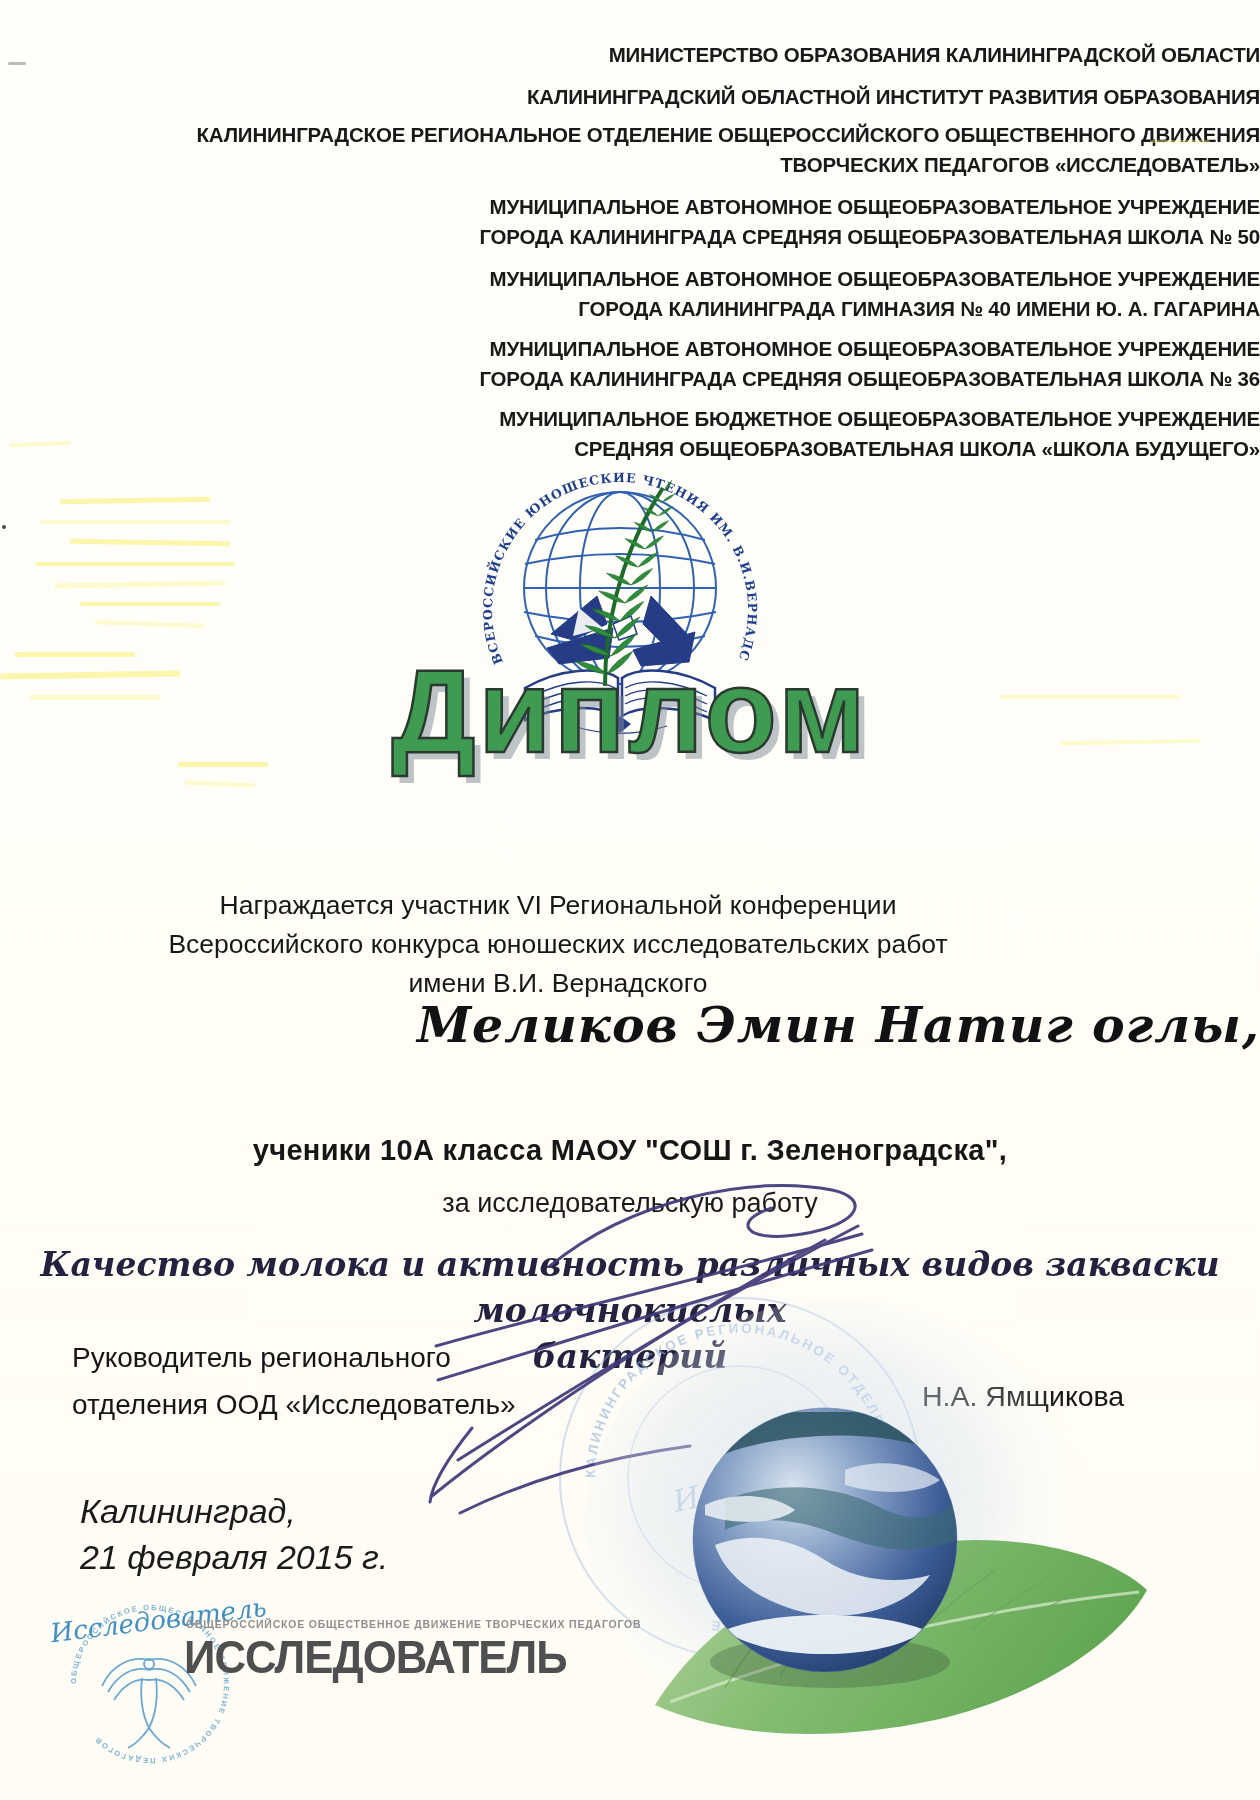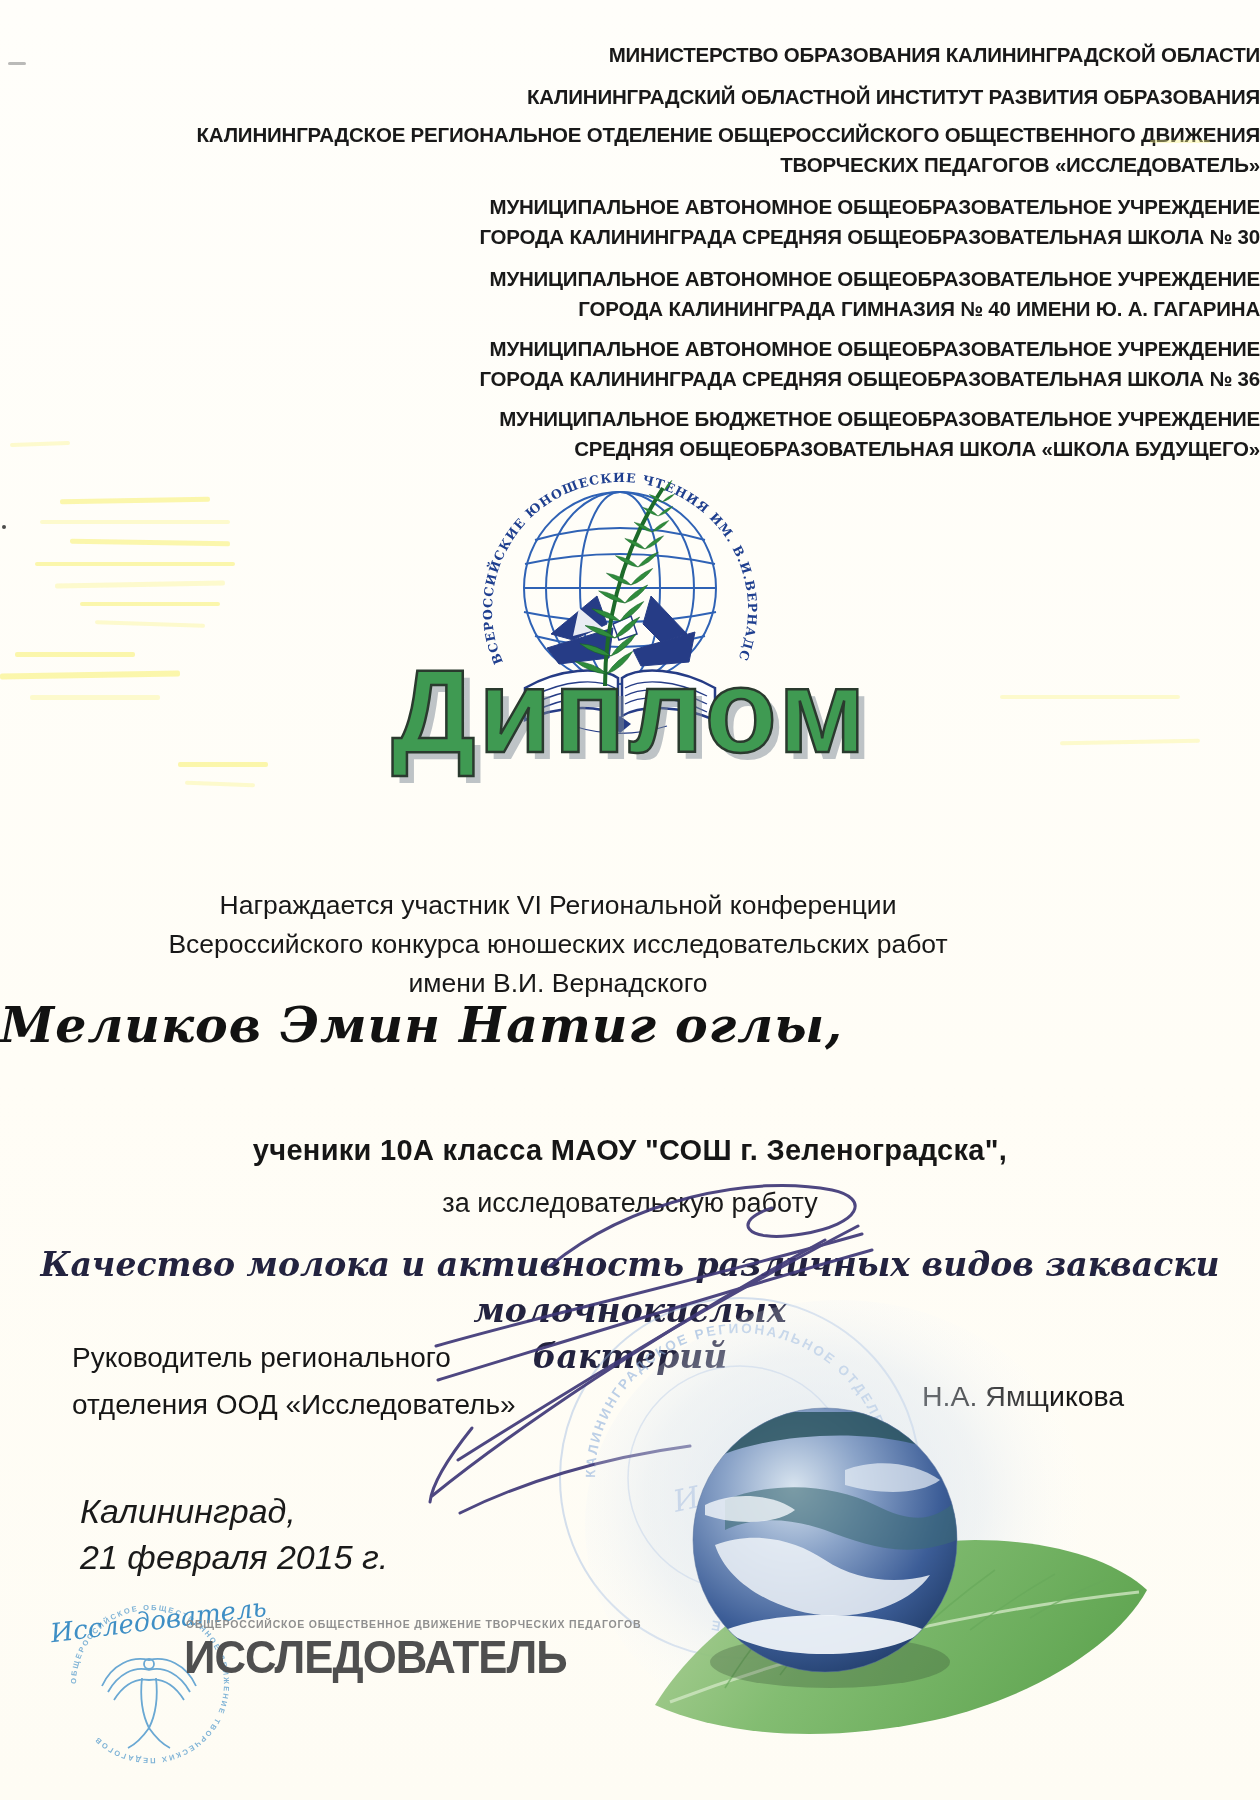--- a/index.html
+++ b/index.html
@@ -26,21 +26,21 @@
     color:#3f9a52;
     -webkit-text-stroke:2.5px #2a3a2e;
     text-shadow:7px 7px 0 rgba(125,138,150,0.5);
     letter-spacing:3px;
   }
   
   .award{position:absolute;top:886px;left:0;width:1116px;text-align:center;
     font-size:26.5px;line-height:39px;color:#181818;}
   
   .name{
-    position:absolute;left:0;width:1260px;text-align:left;
+    position:absolute;left:0;width:1260px;text-align:right;
     font-family:"DejaVu Serif",serif;font-style:italic;font-weight:bold;
     font-size:49px;color:#121212;letter-spacing:1px;
   }
   .name1{top:996px;} .name2{top:1058px;}
   .students{
     position:absolute;top:1134px;left:0;width:1260px;text-align:center;
     font-size:29px;font-weight:bold;color:#161616;letter-spacing:0.3px;
   }
   .forwork{
     position:absolute;top:1188px;left:0;width:1260px;text-align:center;
@@ -96,21 +96,21 @@
 <body>
 
 <div class="page">
 
   <div class="hdr">
     <div class="hline">МИНИСТЕРСТВО ОБРАЗОВАНИЯ КАЛИНИНГРАДСКОЙ ОБЛАСТИ</div>
     <div class="hline gap12">КАЛИНИНГРАДСКИЙ ОБЛАСТНОЙ ИНСТИТУТ РАЗВИТИЯ ОБРАЗОВАНИЯ</div>
     <div class="hline gap8">КАЛИНИНГРАДСКОЕ РЕГИОНАЛЬНОЕ ОТДЕЛЕНИЕ ОБЩЕРОССИЙСКОГО ОБЩЕСТВЕННОГО ДВИЖЕНИЯ</div>
     <div class="hline">ТВОРЧЕСКИХ ПЕДАГОГОВ «ИССЛЕДОВАТЕЛЬ»</div>
     <div class="hline gap12">МУНИЦИПАЛЬНОЕ АВТОНОМНОЕ ОБЩЕОБРАЗОВАТЕЛЬНОЕ УЧРЕЖДЕНИЕ</div>
-    <div class="hline">ГОРОДА КАЛИНИНГРАДА СРЕДНЯЯ ОБЩЕОБРАЗОВАТЕЛЬНАЯ ШКОЛА № 30</div>
+    <div class="hline">ГОРОДА КАЛИНИНГРАДА СРЕДНЯЯ ОБЩЕОБРАЗОВАТЕЛЬНАЯ ШКОЛА № 50</div>
     <div class="hline gap12">МУНИЦИПАЛЬНОЕ АВТОНОМНОЕ ОБЩЕОБРАЗОВАТЕЛЬНОЕ УЧРЕЖДЕНИЕ</div>
     <div class="hline">ГОРОДА КАЛИНИНГРАДА ГИМНАЗИЯ № 40 ИМЕНИ Ю. А. ГАГАРИНА</div>
     <div class="hline gap10">МУНИЦИПАЛЬНОЕ АВТОНОМНОЕ ОБЩЕОБРАЗОВАТЕЛЬНОЕ УЧРЕЖДЕНИЕ</div>
     <div class="hline">ГОРОДА КАЛИНИНГРАДА СРЕДНЯЯ ОБЩЕОБРАЗОВАТЕЛЬНАЯ ШКОЛА № 36</div>
     <div class="hline gap10">МУНИЦИПАЛЬНОЕ БЮДЖЕТНОЕ ОБЩЕОБРАЗОВАТЕЛЬНОЕ УЧРЕЖДЕНИЕ</div>
     <div class="hline">СРЕДНЯЯ ОБЩЕОБРАЗОВАТЕЛЬНАЯ ШКОЛА «ШКОЛА БУДУЩЕГО»</div>
   </div>
 
   <div class="vern">
     <svg width="330" height="310" viewBox="0 0 330 310">

